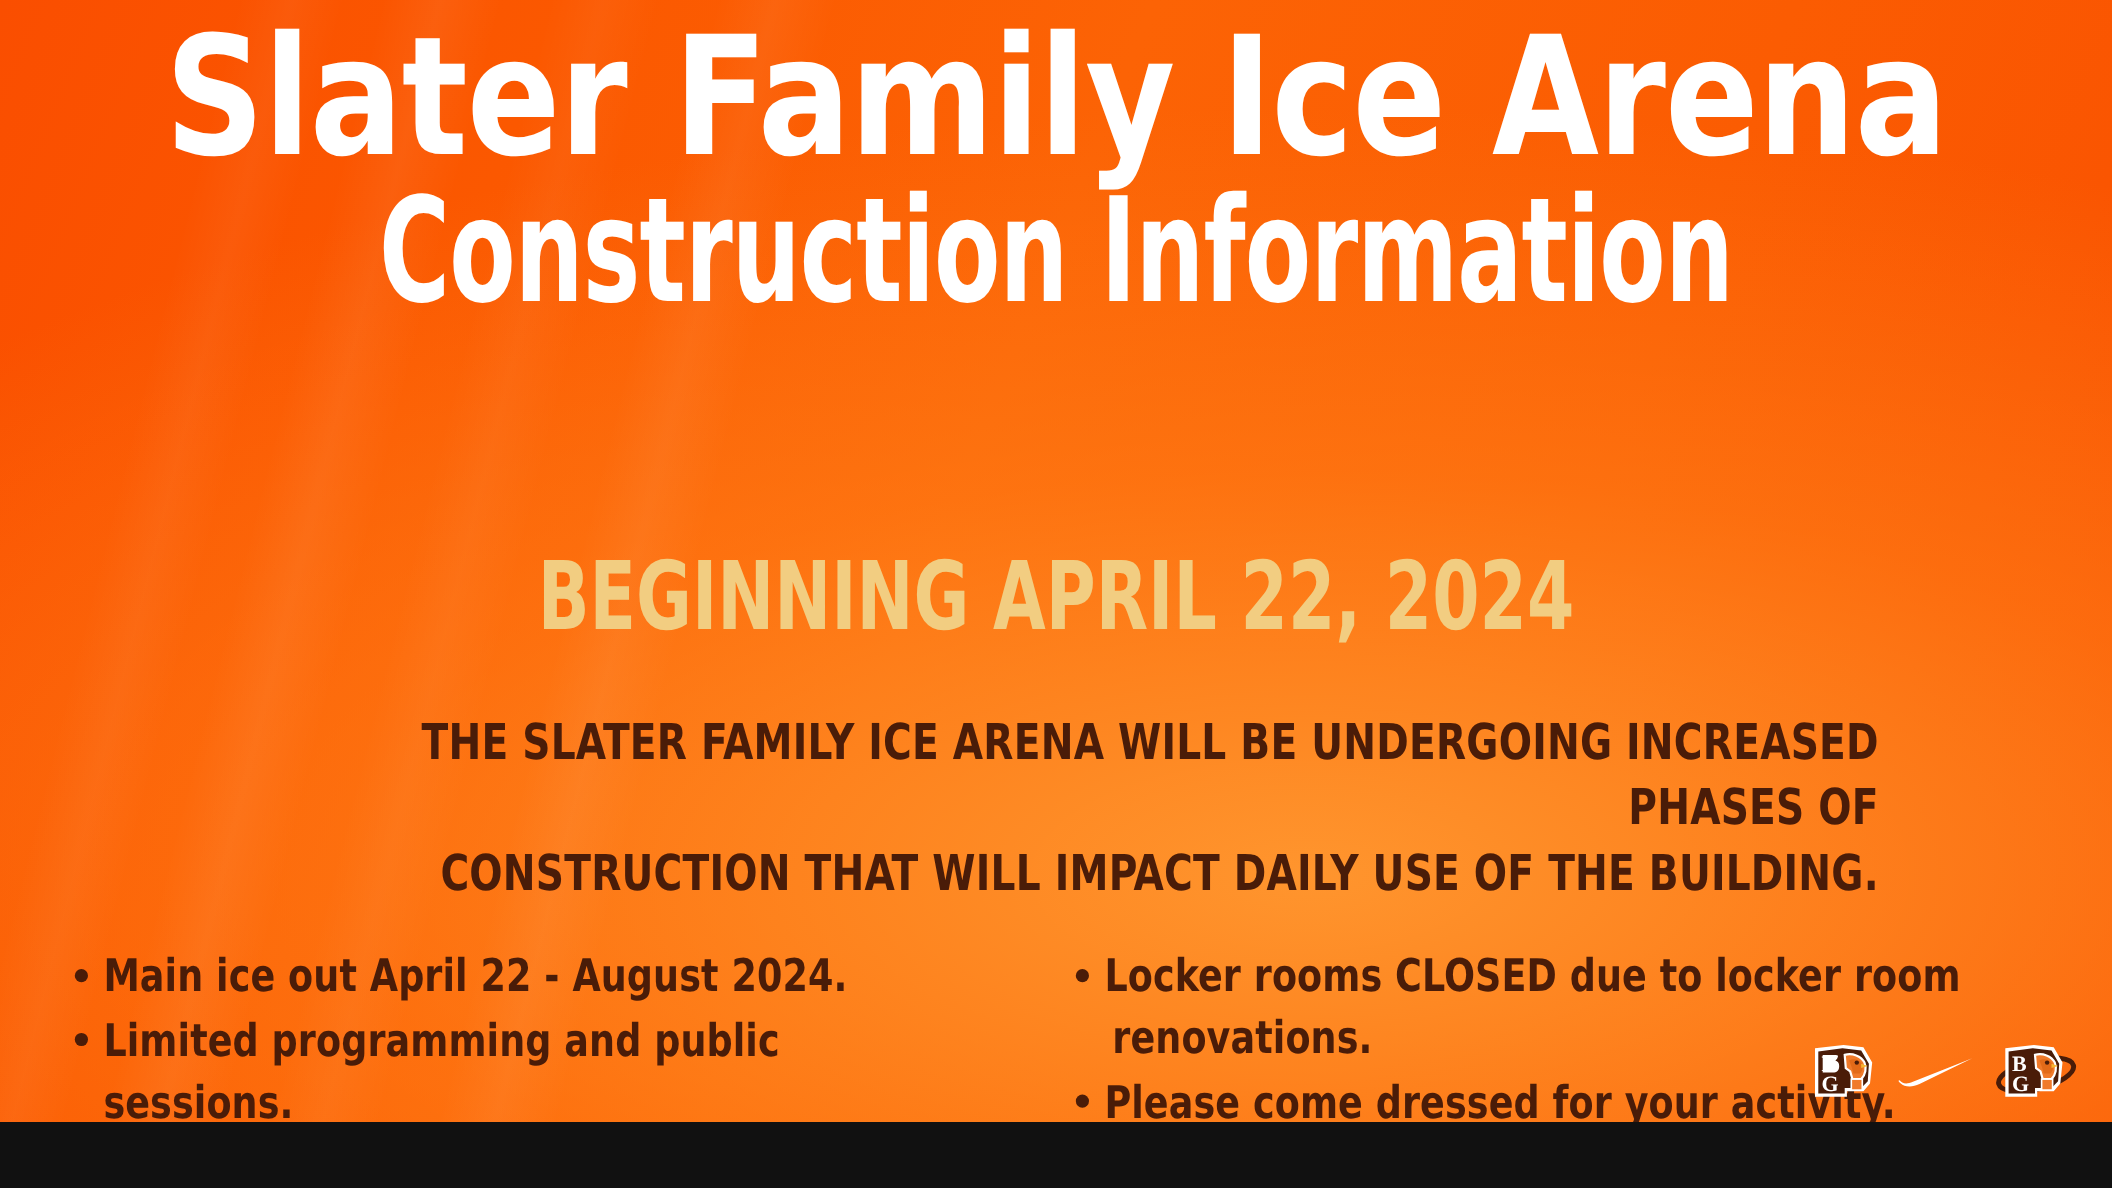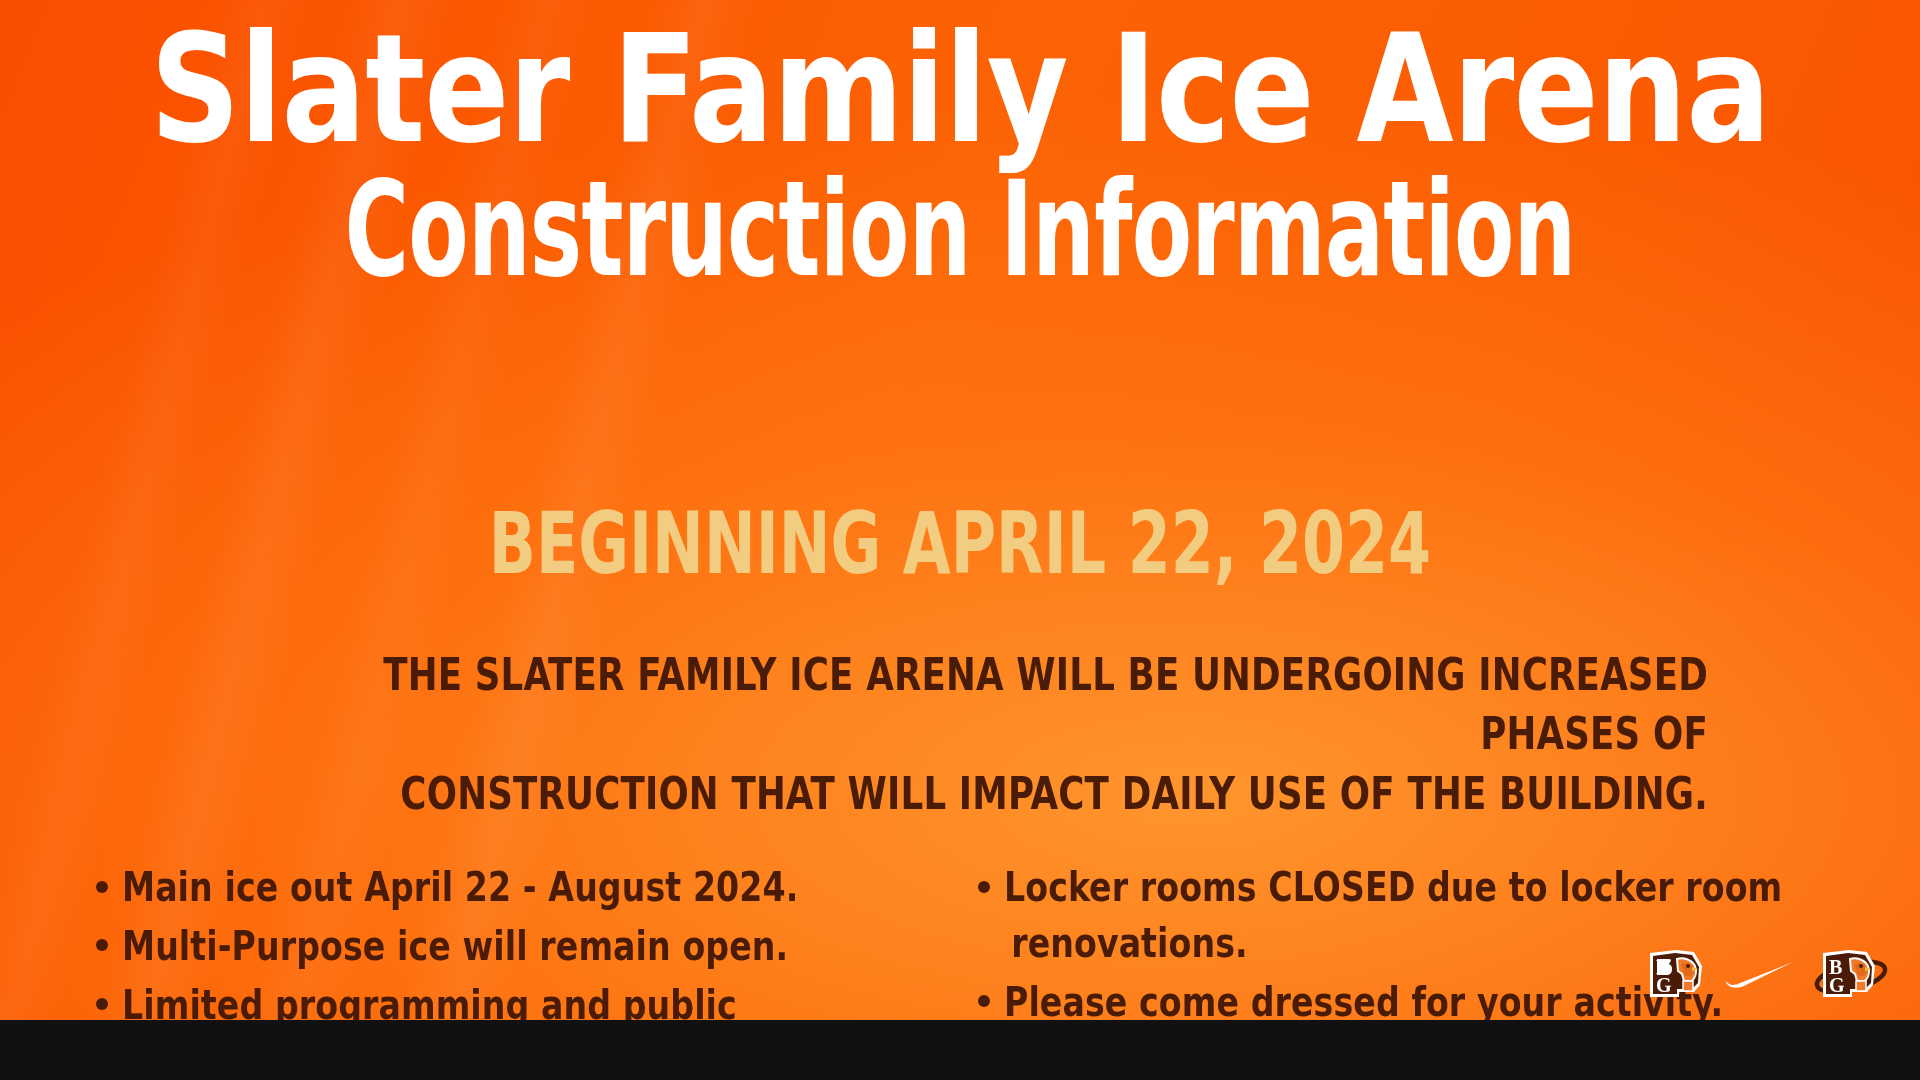--- a/index.html
+++ b/index.html
@@ -84,21 +84,21 @@
     line-height:1.32;
     letter-spacing:0.2px;
   }
   #intro .iline { display:block; transform:scaleX(0.88); }
 
   #columns {
     position:absolute; top:860px; left:0; width:1920px; height:220px;
     display:flex;
     gap:0px;
   }
-  #col-left  { width:960px; padding-left:92px;  padding-right:16px; }
+  #col-left  { width:960px; padding-left:64px;  padding-right:16px; }
   #col-right { width:960px; padding-left:14px;  padding-right:26px; }
 
   ul.bullets { list-style:none; }
   ul.bullets > li {
     position:relative;
     color:#4a1c08;
     font-weight:700;
     font-size:41px;
     line-height:1.36;
     padding-left:30px;
@@ -141,24 +141,20 @@
   <div id="columns">
 
     <div id="col-left">
       <ul class="bullets condensed">
 
         <li>
           <span class="dot"></span>
           <span class="btxt">Main ice out April 22 - August 2024.</span>
         </li>
 
-        <li>
-          <span class="dot"></span>
-          <span class="btxt">Multi-Purpose ice will remain open.</span>
-        </li>
 
         <li>
           <span class="dot"></span>
           <span class="btxt">Limited programming and public sessions.</span>
         </li>
 
       </ul>
     </div>
 
     <div id="col-right">

